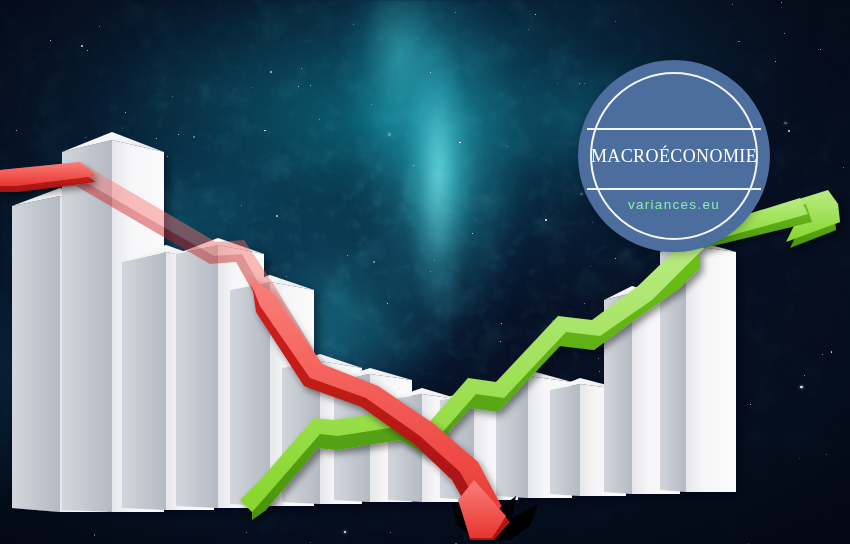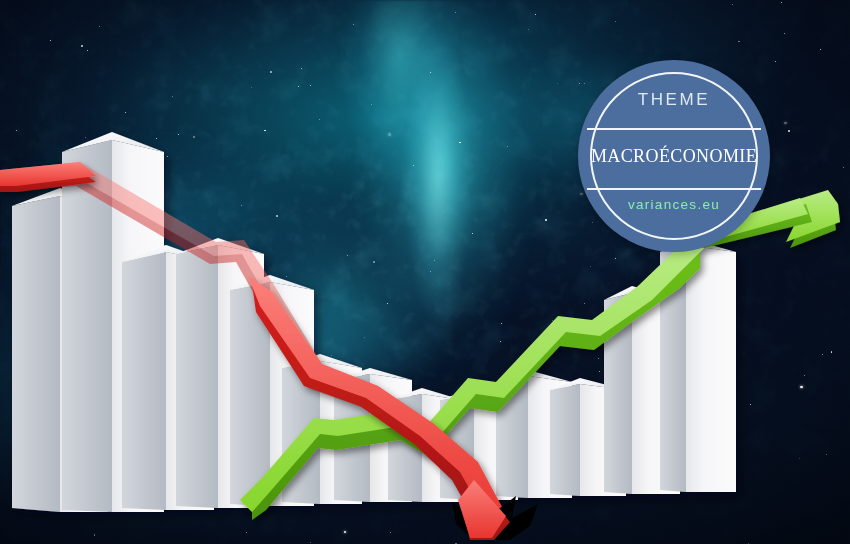--- a/index.html
+++ b/index.html
@@ -415,18 +415,17 @@
         <path d="M478,486 L510,522 L494,540 L470,540 L462,506 Z" fill="url(#gRedSide)"></path>
         <path d="M474,480 L506,516 L492,538 L470,538 L458,500 Z" fill="url(#gRedTop)"></path>
       </g>
     </g>
   </svg>
 
   <div class="badge">
     <div class="badge-ring"></div>
     <div class="badge-rule top"></div>
     <div class="badge-rule bot"></div>
-    <div class="badge-theme">THEME</div>
     <div class="badge-title">Macroéconomie</div>
     <div class="badge-site">variances.eu</div>
   </div>
 
 </div>
 
 </body></html>

